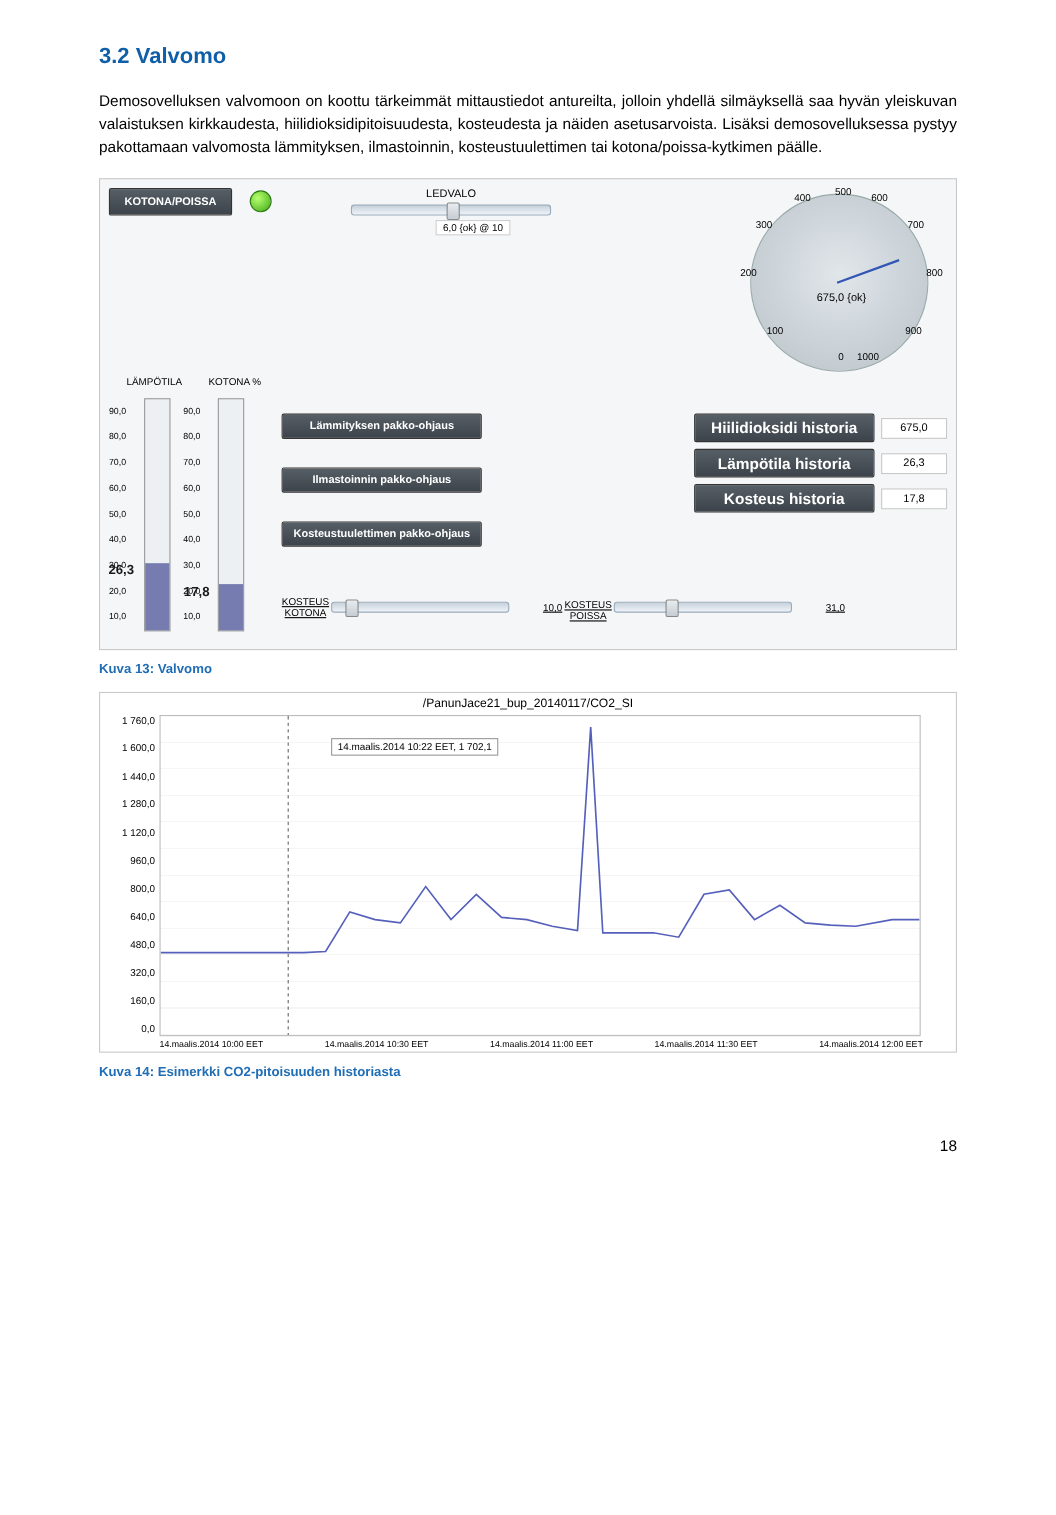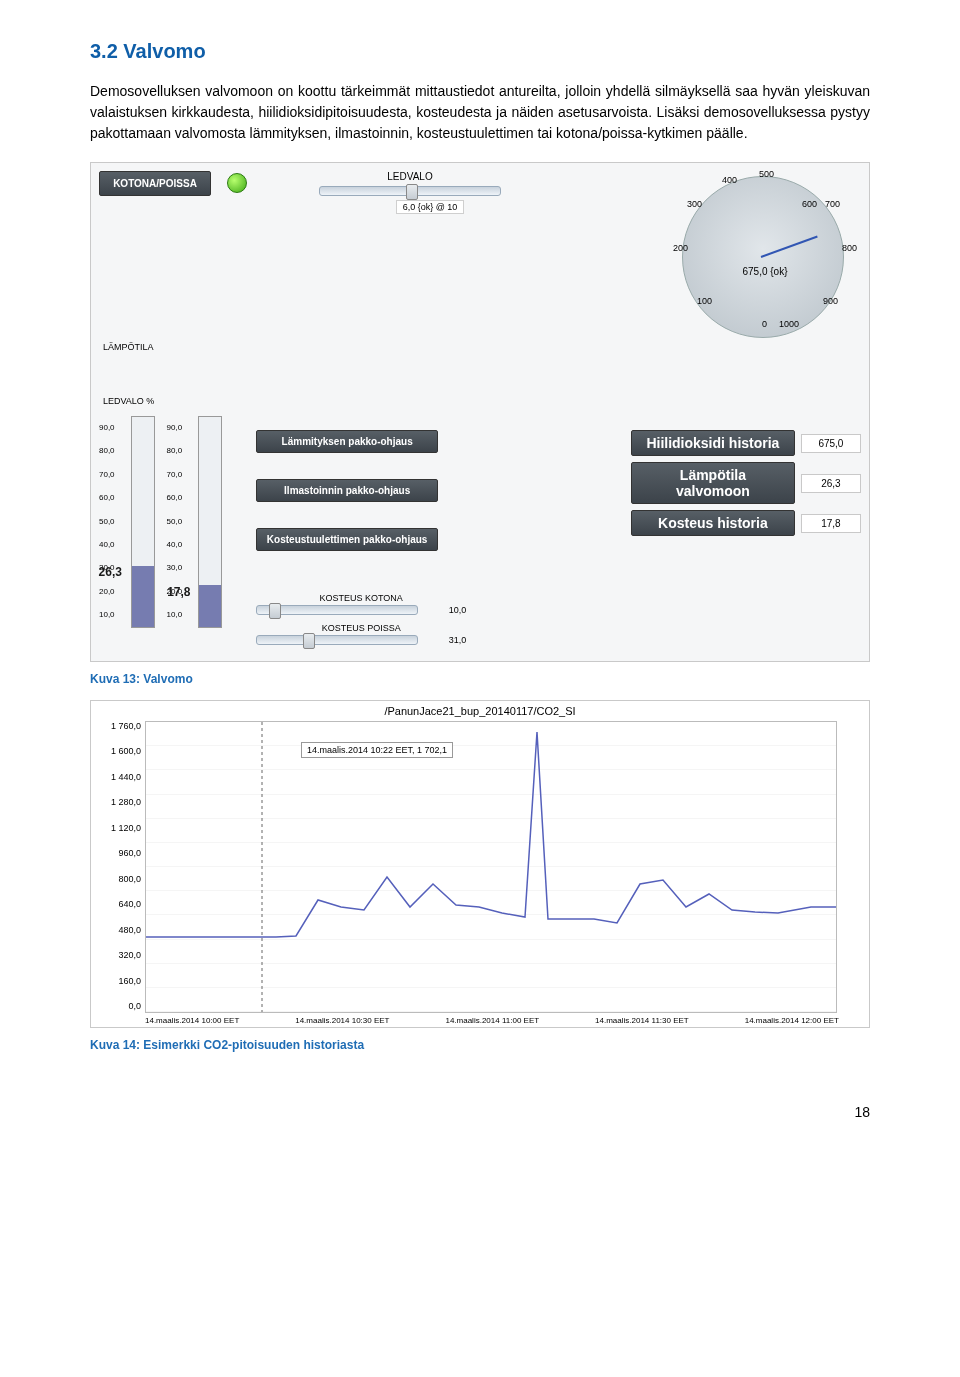--- a/index.html
+++ b/index.html
@@ -336,33 +336,33 @@
       </div>
 
       <div class="gauge">
         <div class="gauge-dial"></div>
         <span class="tick-label" style="left:95px; top:148px;">0</span>
         <span class="tick-label" style="left:30px; top:125px;">100</span>
         <span class="tick-label" style="left:6px;  top:72px;">200</span>
         <span class="tick-label" style="left:20px; top:28px;">300</span>
         <span class="tick-label" style="left:55px; top:4px;">400</span>
         <span class="tick-label" style="left:92px; top:-2px;">500</span>
-        <span class="tick-label" style="left:135px;top:4px;margin-top:24px;">600</span>
+        <span class="tick-label" style="left:125px;top:4px;">600</span>
         <span class="tick-label" style="left:158px;top:28px;">700</span>
         <span class="tick-label" style="left:175px;top:72px;">800</span>
         <span class="tick-label" style="left:156px;top:125px;">900</span>
         <span class="tick-label" style="left:112px;top:148px;">1000</span>
         <div class="needle"></div>
         <div class="center-val">675,0 {ok}</div>
       </div>
     </div>
 
-    <div style="display:flex; gap:40px; margin-left:4px; margin-bottom:2px;flex-direction:column;">
+    <div style="display:flex; gap:24px; margin-left:16px; margin-bottom:2px;">
       <div class="thermo-head">LÄMPÖTILA</div>
-      <div class="thermo-head">LEDVALO %</div>
+      <div class="thermo-head">KOTONA %</div>
     </div>
 
     <div class="lower">
 
       <div class="thermo-block">
 
         <div class="thermo-body">
           <div class="scale-col">
             <div class="scale-line">90,0</div>
             <div class="scale-line">80,0</div>
@@ -401,21 +401,21 @@
 
       <div class="center-col">
         <div class="btn-dark">Lämmityksen pakko-ohjaus</div>
         <div style="height:6px;"></div>
         <div class="btn-dark">Ilmastoinnin pakko-ohjaus</div>
         <div style="height:6px;"></div>
         <div class="btn-dark">Kosteustuulettimen pakko-ohjaus</div>
 
         <div style="height:22px;"></div>
 
-        <div style="display:flex; flex-direction:column; gap:2px; align-items:center;">
+        <div style="display:flex; gap:2px; align-items:center;text-decoration:underline;">
           <div class="klabel">KOSTEUS KOTONA</div>
           <div class="kslider-row">
             <div class="hslider kslider">
               <div class="thumb" style="left:12px;"></div>
             </div>
             <div class="kval">10,0</div>
           </div>
           <div class="klabel" style="margin-top:6px;">KOSTEUS POISSA</div>
           <div class="kslider-row">
             <div class="hslider kslider">
@@ -425,21 +425,21 @@
           </div>
         </div>
       </div>
 
       <div class="right-col">
         <div class="hist-row">
           <div class="hist-btn">Hiilidioksidi historia</div>
           <div class="hist-val">675,0</div>
         </div>
         <div class="hist-row">
-          <div class="hist-btn">Lämpötila valvomoon</div>
+          <div class="hist-btn">Lämpötila historia</div>
           <div class="hist-val">26,3</div>
         </div>
         <div class="hist-row">
           <div class="hist-btn">Kosteus historia</div>
           <div class="hist-val">17,8</div>
         </div>
       </div>
     </div>
   </div>
 

